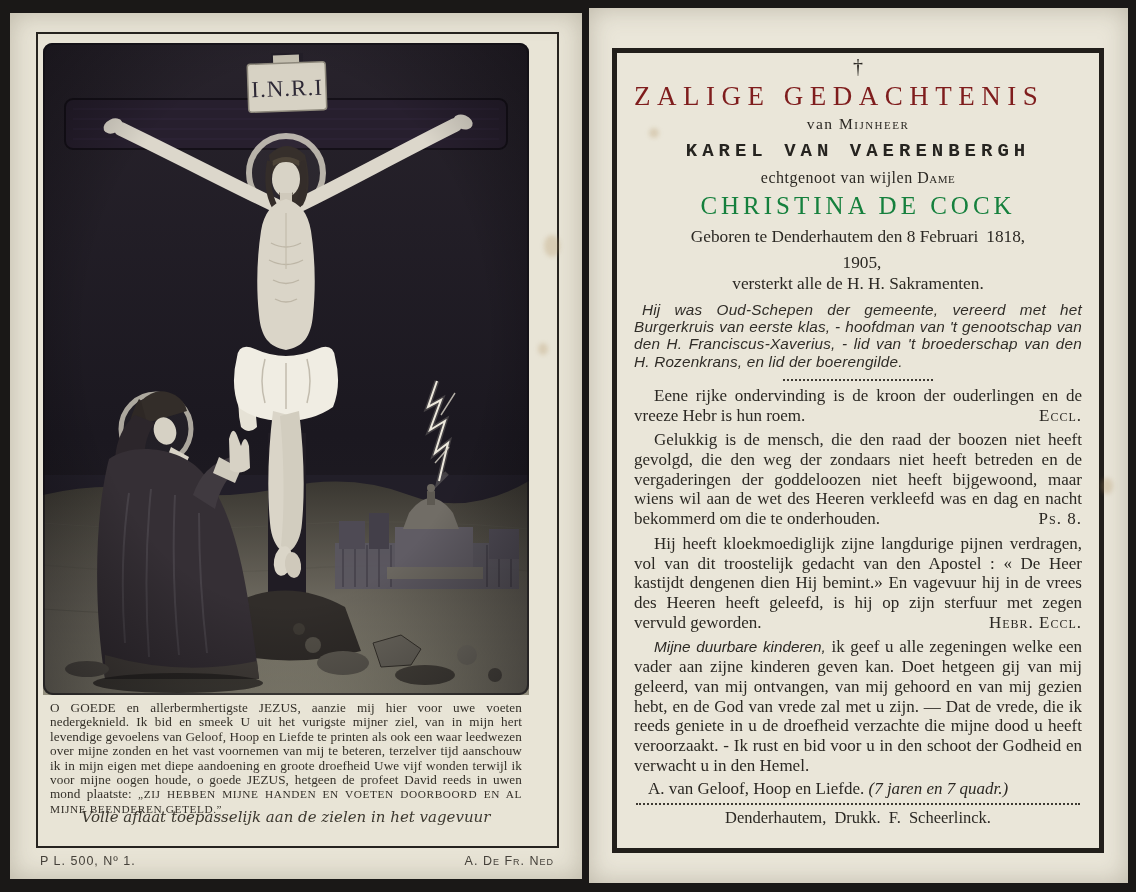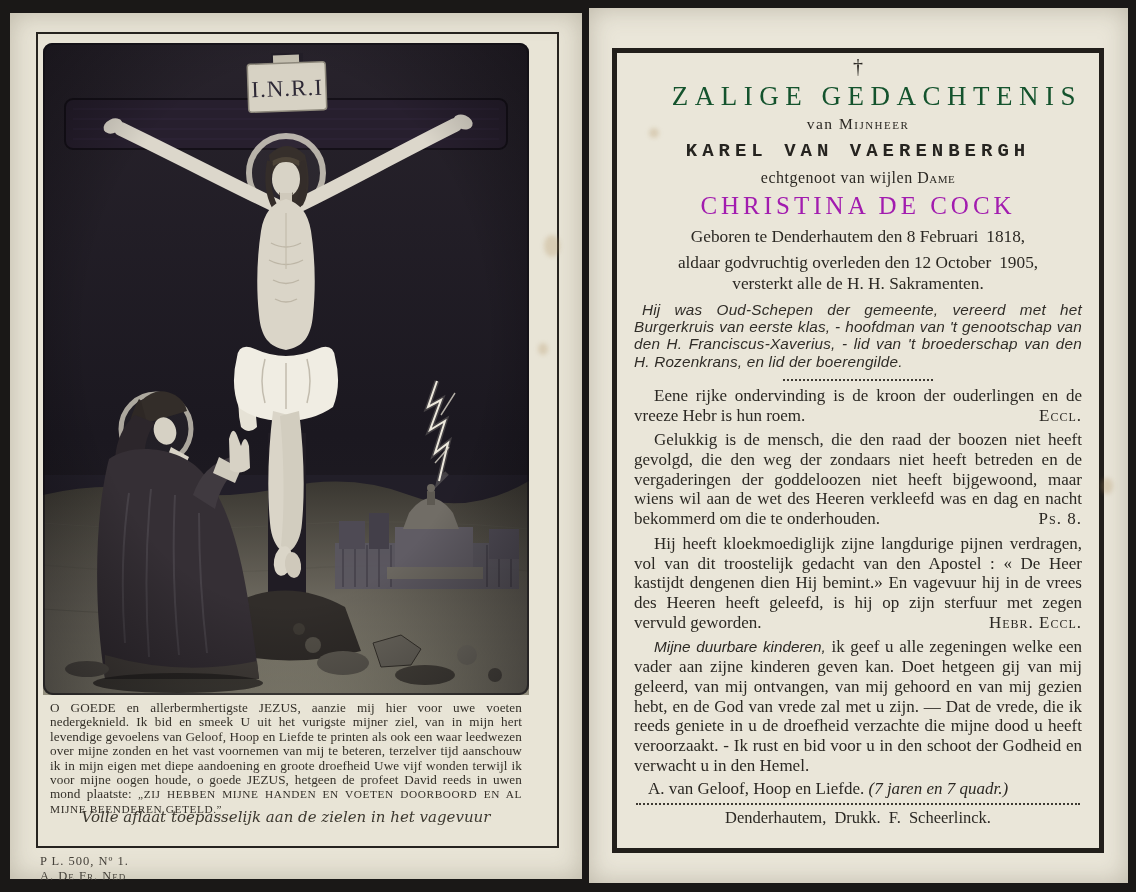--- a/index.html
+++ b/index.html
@@ -12,35 +12,35 @@
   
   .left-frame{position:absolute;left:26px;top:19px;right:23px;bottom:31px;border:2px solid #26231f;}
   .engraving{position:absolute;left:33px;top:30px;width:486px;height:652px;}
   .engraving svg{display:block;}
   .prayer{position:absolute;left:40px;top:688px;width:472px;margin:0;
           font-size:13.2px;line-height:1.09;text-align:justify;color:#332f28;letter-spacing:.1px;}
   .prayer .quote{font-size:11.3px;letter-spacing:.6px;}
   .indulgence{position:absolute;left:40px;top:795px;width:472px;text-align:center;
           font-style:italic;font-family:"DejaVu Serif", serif;font-size:15px;color:#3c382f;}
   .marks{position:absolute;left:30px;right:28px;top:841px;display:flex;justify-content:space-between;
-          font-family:Liberation Serif, serif;font-size:12.5px;letter-spacing:1px;color:#45413a;flex-direction:column;}
+          font-family:Liberation Sans, sans-serif;font-size:12.5px;letter-spacing:1px;color:#45413a;}
   .marks .sc{font-variant:small-caps;}
 
   
   .right-frame{position:absolute;left:23px;top:40px;right:24px;bottom:30px;border:5px solid #221f1b;
           padding:2px 17px 0 17px;overflow:hidden;}
   .cross{ text-align:center;font-size:20px;line-height:22px;color:#2b2823;}
-  .title{margin:4px 0 0 0;text-align:right;font-size:27px;font-weight:normal;
-          letter-spacing:6.5px;color:#14532d;}
+  .title{margin:4px 0 0 0;text-align:left;font-size:27px;font-weight:normal;
+          letter-spacing:6.5px;color:#7f1d1d;}
   .honorific{margin-top:3px;text-align:center;font-size:15.5px;letter-spacing:1.5px;}
   .sc{font-variant:small-caps;}
   .name{margin-top:7px;text-align:center;font-family:"Liberation Mono", monospace;font-weight:bold;
           font-size:19px;letter-spacing:5px;color:#262420;}
   .spouse{margin-top:7px;text-align:center;font-size:16px;letter-spacing:.5px;}
-  .spouse-name{margin-top:5px;text-align:center;font-size:25px;letter-spacing:4px;color:#a21caf;}
+  .spouse-name{margin-top:5px;text-align:center;font-size:25px;letter-spacing:4px;color:#15803d;}
   .date-row{margin:7px 4px 0 4px;display:flex;justify-content:center;font-size:17.3px;line-height:1.12;}
   .date-row .year{margin-left:8px;}
   .sacraments{margin-top:1px;text-align:center;font-size:17.3px;}
   .bio{margin:7px 0 0 0;font-family:"Liberation Sans", sans-serif;font-style:italic;
           font-size:15.3px;line-height:1.13;text-align:justify;text-indent:8px;color:#302d28;letter-spacing:.2px;}
   .sep-short{width:150px;margin:9px auto 2px auto;border-top:2px dotted #3e3a33;}
   .sep-full{margin:4px 2px 2px 2px;border-top:2px dotted #3e3a33;}
   .para{margin:5px 0 0 0;font-size:17px;line-height:1.16;text-align:justify;text-indent:20px;}
   .cite{float:right;font-variant:small-caps;letter-spacing:1px;margin-left:10px;}
   .lead{font-family:"Liberation Sans", sans-serif;font-style:italic;font-size:15.3px;}
@@ -203,21 +203,20 @@
 
       <div class="spouse"><span>echtgenoot van wijlen </span><span class="sc">Dame</span></div>
 
       <div class="spouse-name">CHRISTINA DE COCK</div>
 
       <div class="date-row">
         <span>Geboren te Denderhautem den 8 Februari</span>
         <span class="year">1818,</span>
       </div>
       <div class="date-row">
-        <span>aldaar godvruchtig overleden den 12 October</span>
         <span class="year">1905,</span>
       </div>
 
       <div class="sacraments">versterkt alle de H. H. Sakramenten.</div>
 
       <p class="bio">Hij was Oud-Schepen der gemeente, vereerd met het Burgerkruis van eerste klas, - hoofdman van 't genootschap van den H. Franciscus-Xaverius, - lid van 't broederschap van den H. Rozenkrans, en lid der boerengilde.</p>
 
       <div class="sep-short"></div>
 
       <p class="para"><span>Eene rijke ondervinding is de kroon der ouderlingen en de vreeze Hebr is hun roem.</span><span class="cite">Eccl.</span></p>

